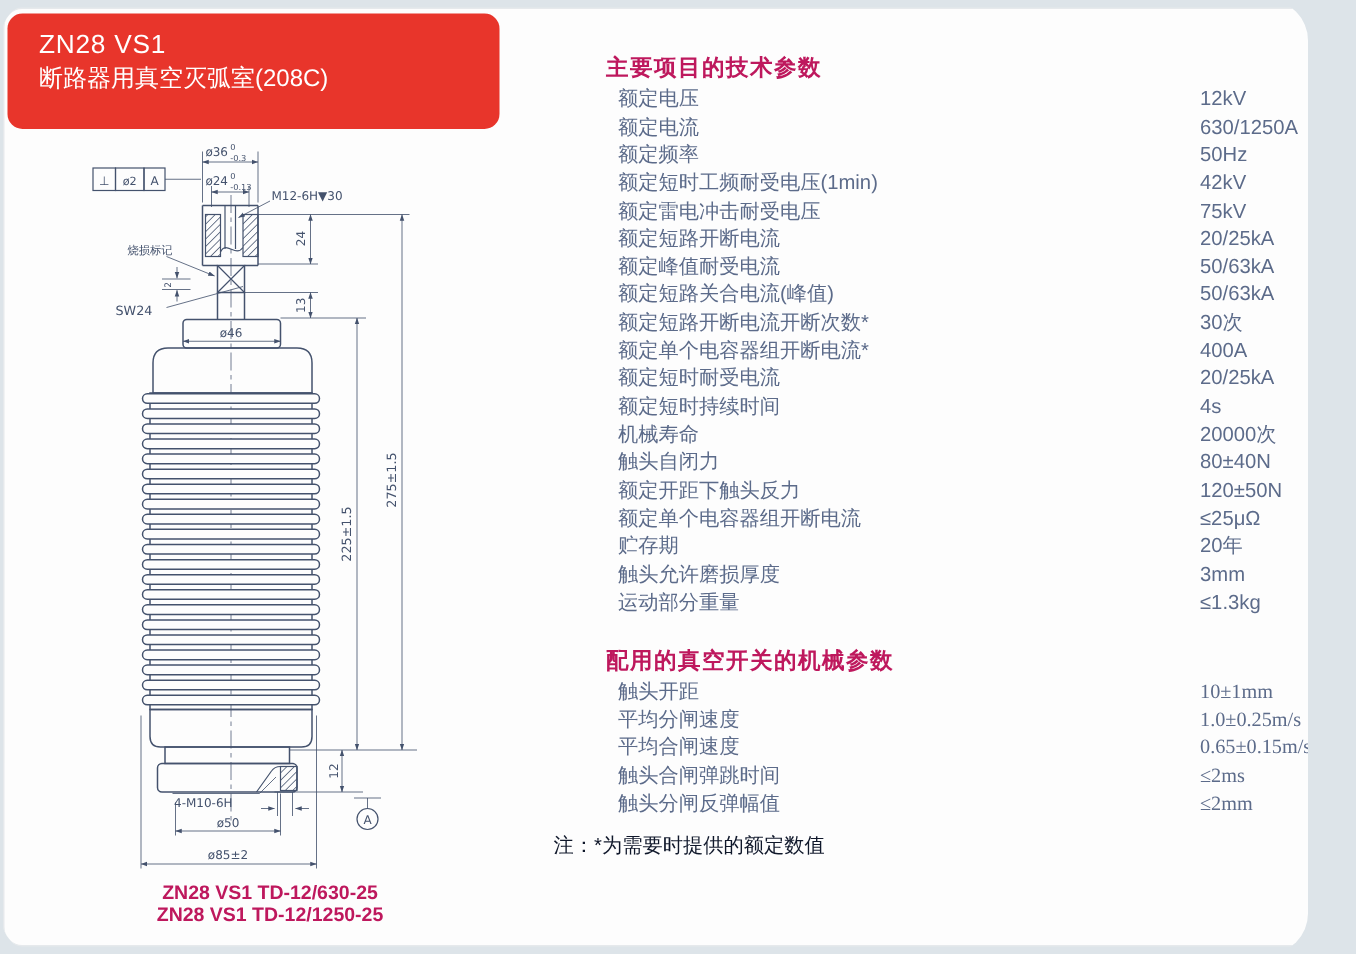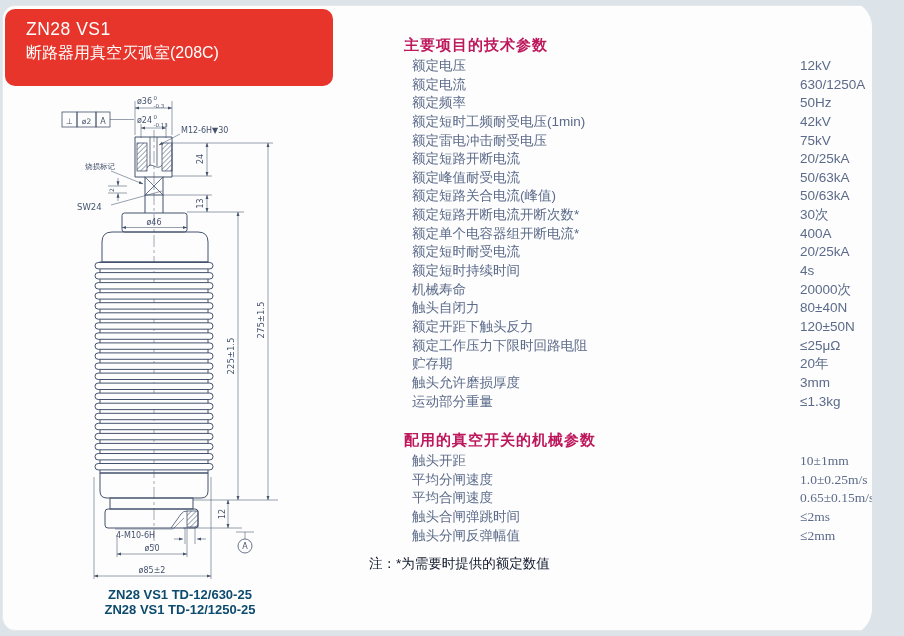--- a/index.html
+++ b/index.html
@@ -9,21 +9,21 @@
         border:1px solid #e6e9ec;border-radius:13px;}
   .hdr{position:absolute;left:5px;top:9px;width:328px;height:77px;background:#e8352b;
        border-radius:10px;color:#fff;padding:9px 0 0 21px;box-sizing:border-box;}
   .hdr .l1{font-size:17.5px;line-height:23px;letter-spacing:.5px;}
   .hdr .l2{font-size:16px;line-height:23px;}
   .sec-title{position:absolute;left:369px;font-size:15px;font-weight:bold;color:#be185d;letter-spacing:1px;margin-left:35px;}
   .rows{position:absolute;left:382px;width:500px;margin-left:30px;}
   .row{position:relative;height:18.65px;line-height:18.65px;font-size:13.5px;color:#5c6b8a;white-space:nowrap;}
   .row .val{position:absolute;left:388px;top:0;}
   .note{position:absolute;left:369px;top:555px;font-size:13.5px;color:#0f172a;}
-  .cap{position:absolute;left:60px;width:240px;text-align:center;font-size:13px;font-weight:bold;color:#0c4a6e;}
+  .cap{position:absolute;left:60px;width:240px;text-align:center;font-size:13px;font-weight:bold;color:#be185d;}
   svg text{fill:#44526d;stroke:none;font-family:"DejaVu Sans","Liberation Sans",sans-serif;}
 </style>
 </head>
 <body>
 
 <div class="stage">
   <div class="card"></div>
 
   <div class="hdr">
     <div class="l1">ZN28 VS1</div>
@@ -168,21 +168,21 @@
       <div class="row"><span class="lbl">额定短路开断电流</span><span class="val">20/25kA</span></div>
       <div class="row"><span class="lbl">额定峰值耐受电流</span><span class="val">50/63kA</span></div>
       <div class="row"><span class="lbl">额定短路关合电流(峰值)</span><span class="val">50/63kA</span></div>
       <div class="row"><span class="lbl">额定短路开断电流开断次数*</span><span class="val">30次</span></div>
       <div class="row"><span class="lbl">额定单个电容器组开断电流*</span><span class="val">400A</span></div>
       <div class="row"><span class="lbl">额定短时耐受电流</span><span class="val">20/25kA</span></div>
       <div class="row"><span class="lbl">额定短时持续时间</span><span class="val">4s</span></div>
       <div class="row"><span class="lbl">机械寿命</span><span class="val">20000次</span></div>
       <div class="row"><span class="lbl">触头自闭力</span><span class="val">80±40N</span></div>
       <div class="row"><span class="lbl">额定开距下触头反力</span><span class="val">120±50N</span></div>
-      <div class="row"><span class="lbl">额定工作压力下限时回路电阻</span><span class="val">≤25μΩ</span></div>
+      <div class="row"><span class="lbl">额定单个电容器组开断电流</span><span class="val">≤25μΩ</span></div>
       <div class="row"><span class="lbl">贮存期</span><span class="val">20年</span></div>
       <div class="row"><span class="lbl">触头允许磨损厚度</span><span class="val">3mm</span></div>
       <div class="row"><span class="lbl">运动部分重量</span><span class="val">≤1.3kg</span></div>
     </div>
 
   <div class="sec-title" style="top:431px;">配用的真空开关的机械参数</div>
   <div class="rows" style="top:452px;font-family:Liberation Serif, serif;">
       <div class="row"><span class="lbl">触头开距</span><span class="val">10±1mm</span></div>
       <div class="row"><span class="lbl">平均分闸速度</span><span class="val">1.0±0.25m/s</span></div>
       <div class="row"><span class="lbl">平均合闸速度</span><span class="val">0.65±0.15m/s</span></div>

